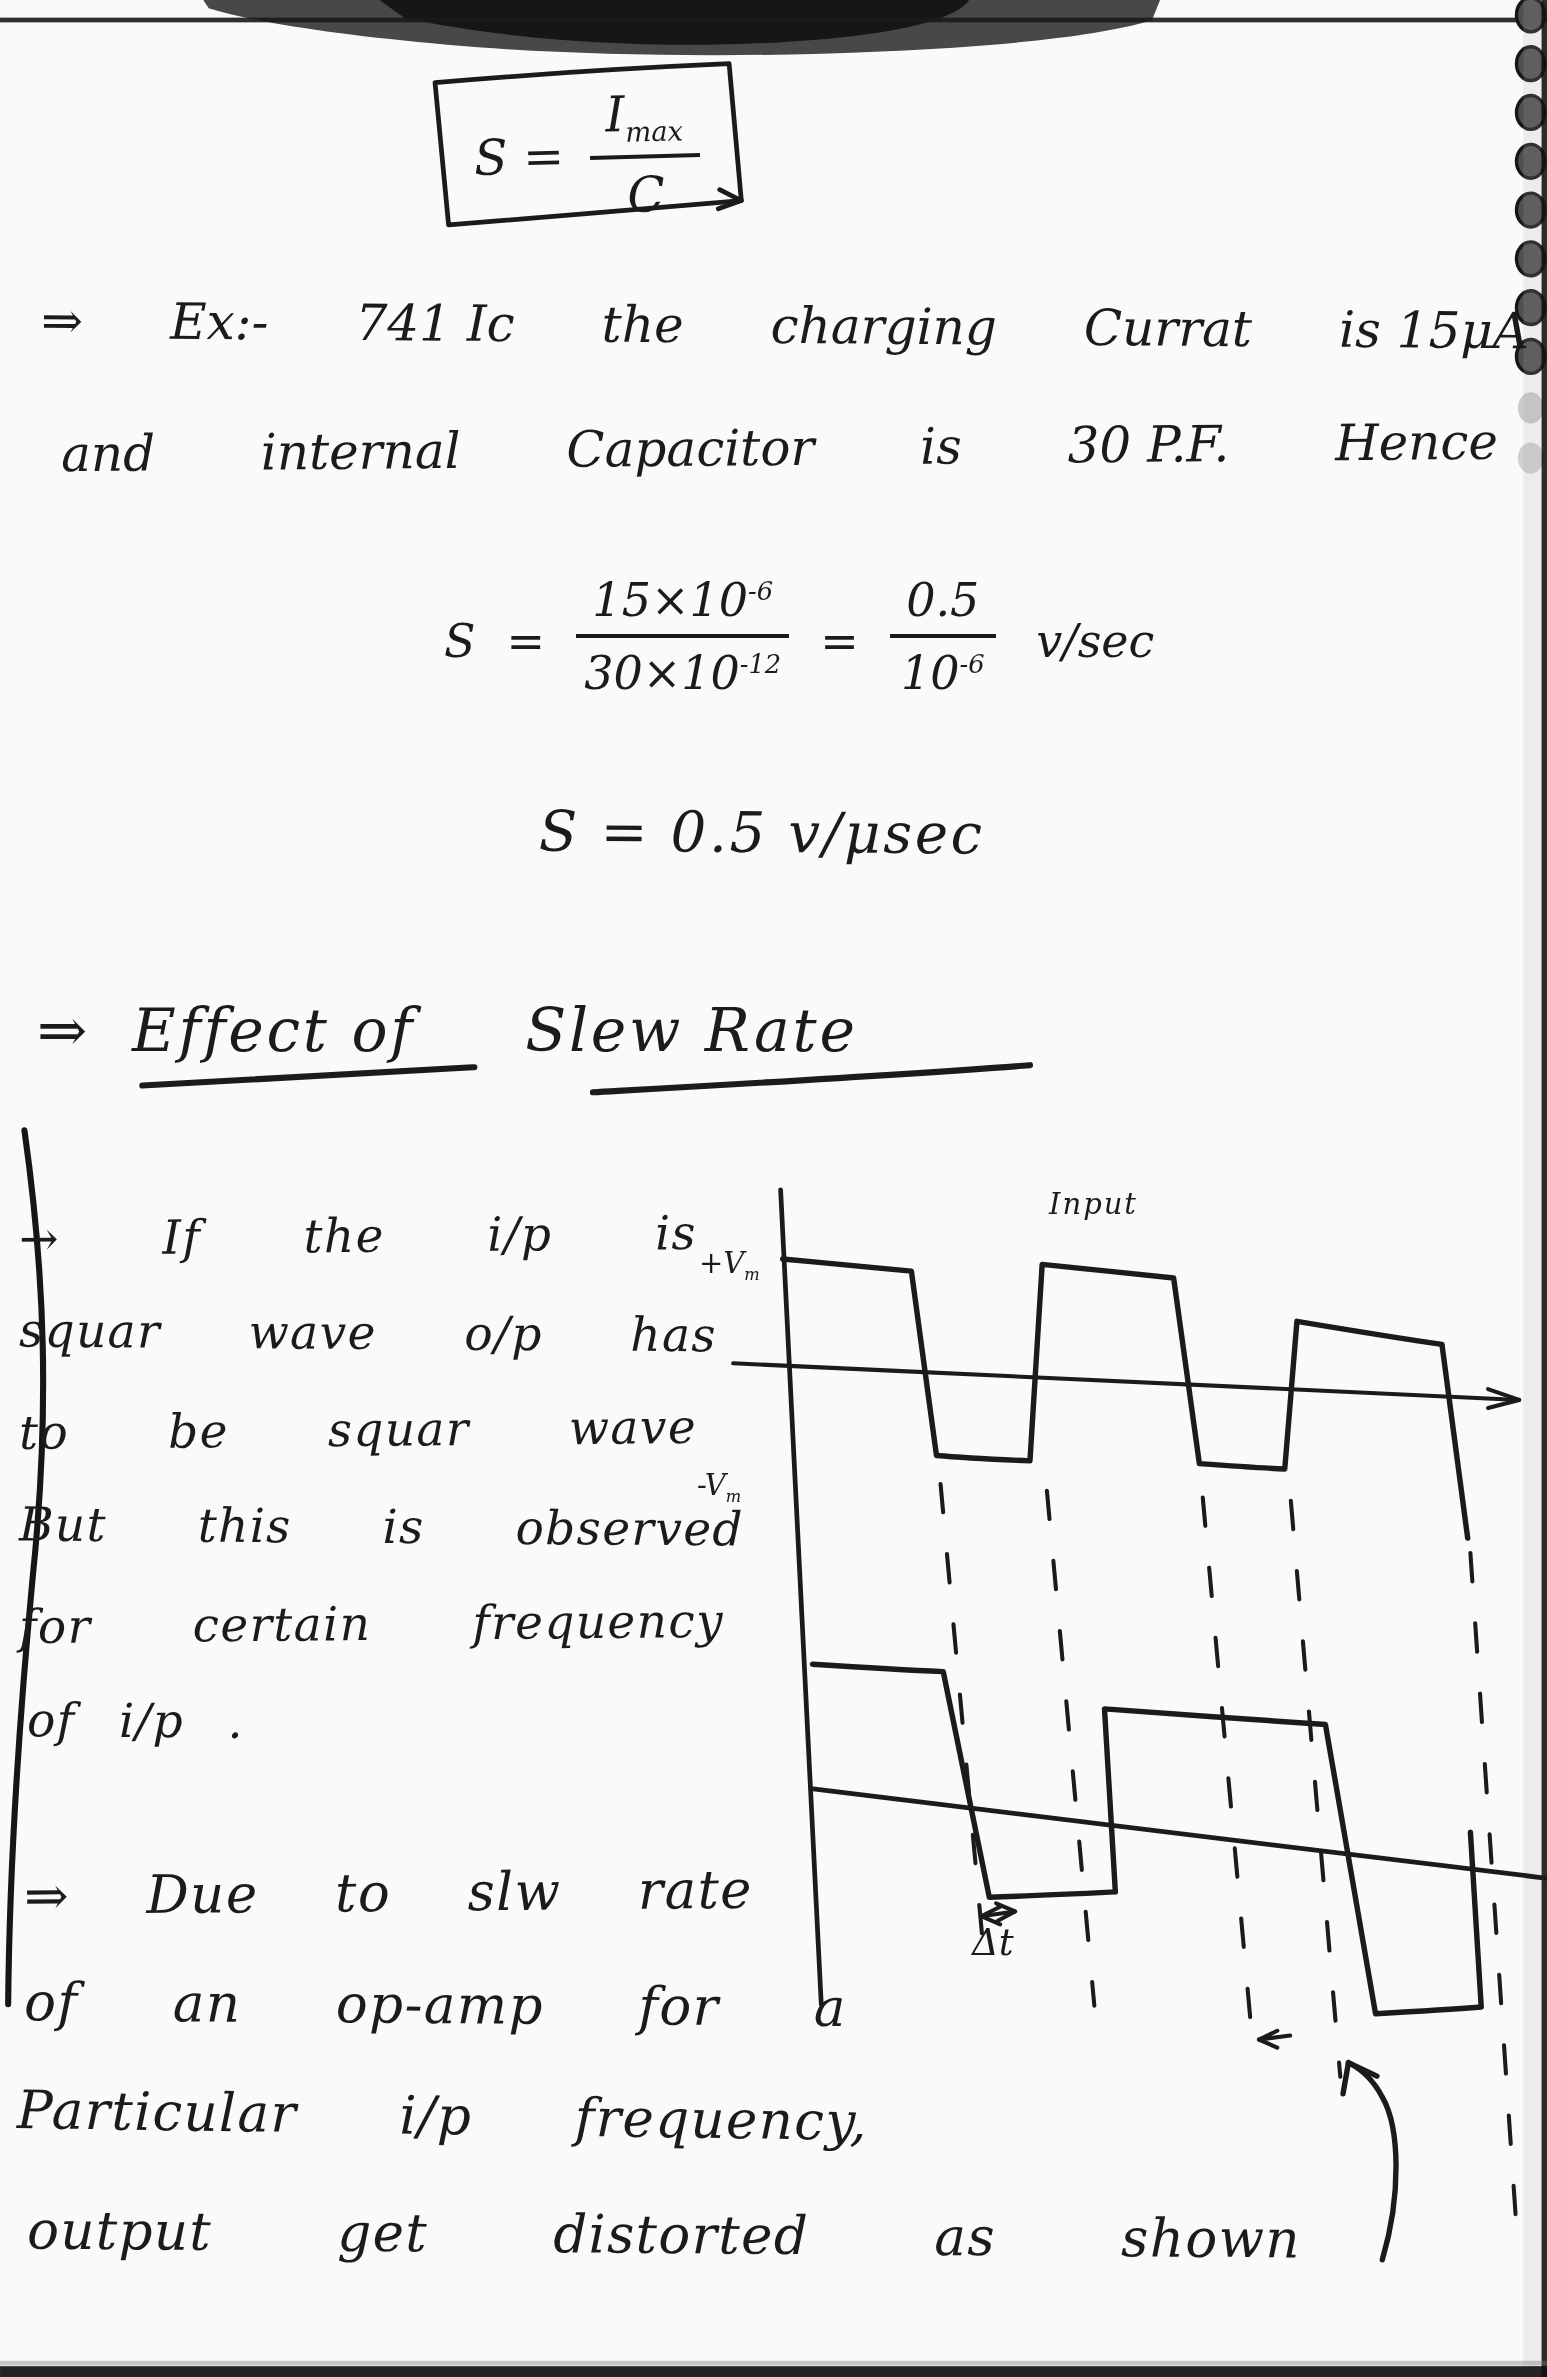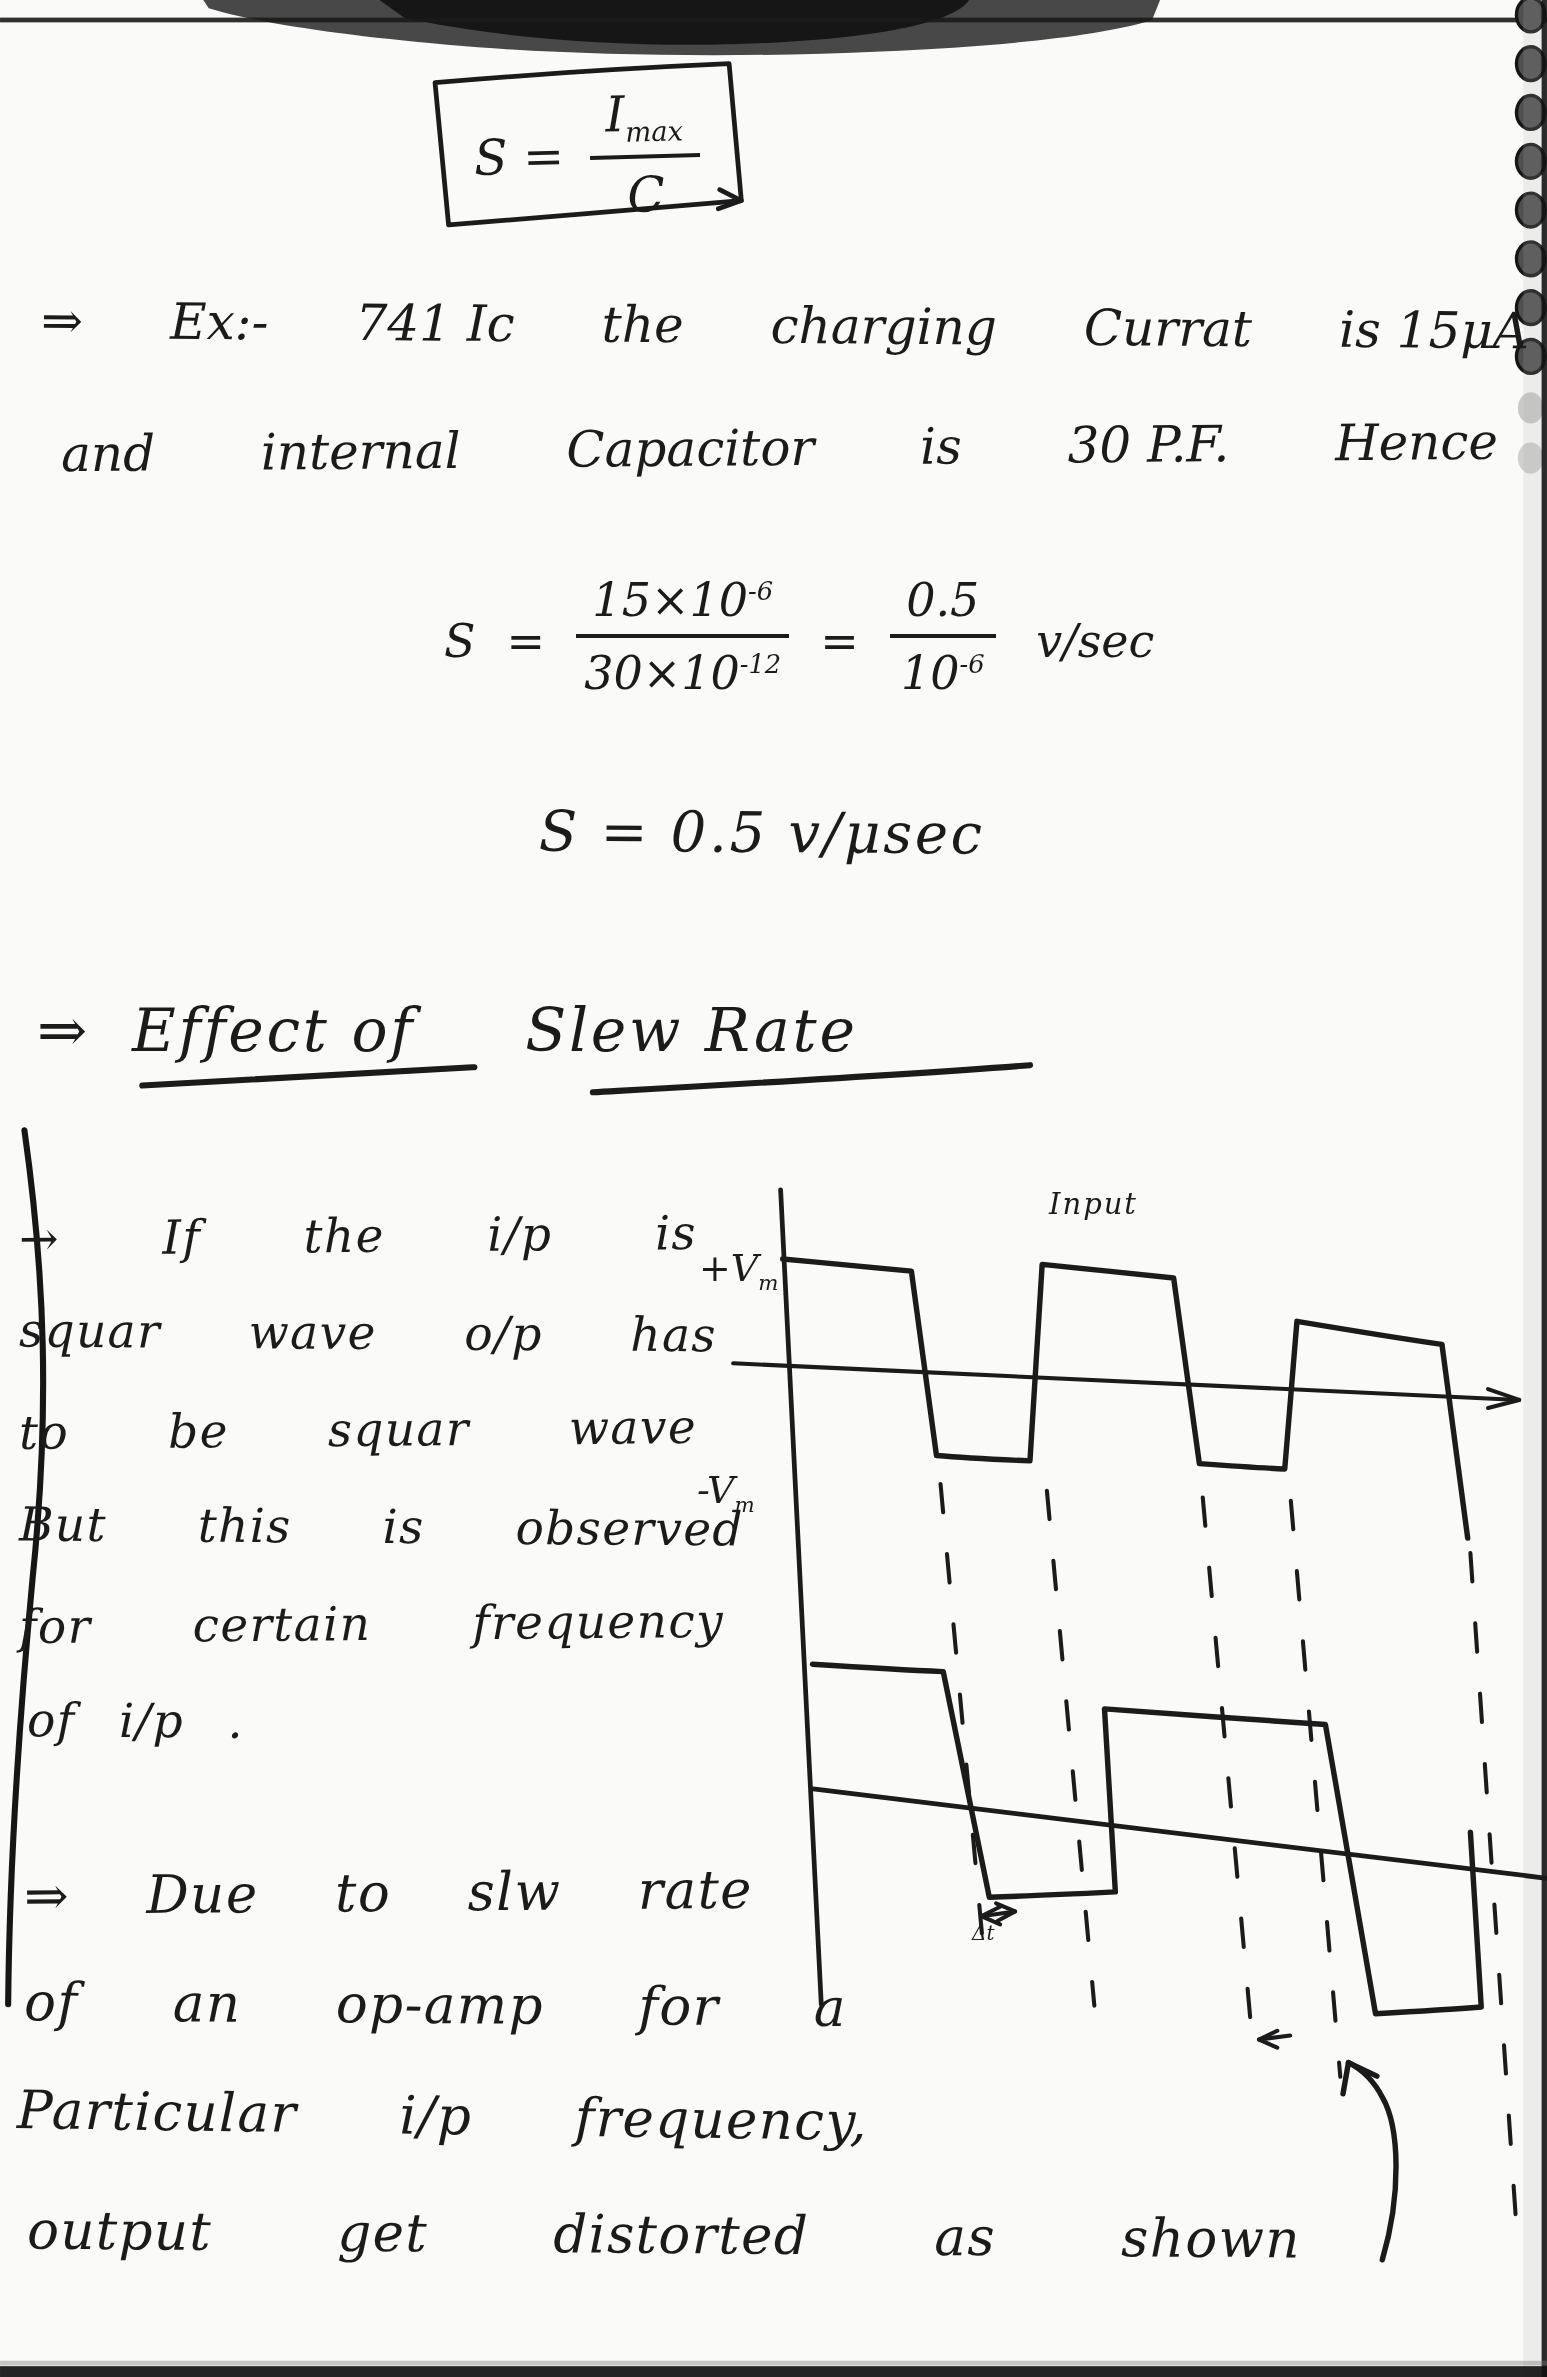--- a/index.html
+++ b/index.html
@@ -21,22 +21,22 @@
   .calc .lhs{margin-top:41px;}
   .calc .eq{margin-top:41px;}
   .calc .unit{margin-top:41px;margin-left:9.5px;}
   .result{position:absolute;left:539px;top:800px;font-size:56px;letter-spacing:2.7px;white-space:pre;}
   .heading{position:absolute;left:37px;top:995px;display:flex;align-items:baseline;gap:42px;
            font-size:60px;letter-spacing:2.7px;}
   .heading .part2{margin-left:68px;}
   .lc{letter-spacing:1.4px;font-size:47px;}
   .bl{letter-spacing:1.4px;font-size:53px;}
   .lbl-input{position:absolute;left:1049px;top:1187px;font-size:29px;letter-spacing:2px;}
-  .lbl-v{position:absolute;font-size:38px;}
-  .lbl-dt{position:absolute;left:972px;top:1921px;font-size:20px;}
+  .lbl-v{position:absolute;font-size:29px;}
+  .lbl-dt{position:absolute;left:972px;top:1921px;font-size:37px;}
   .tilt-a{transform:rotate(0.4deg);}
   .tilt-b{transform:rotate(-0.5deg);}
   .tilt-c{transform:rotate(0.8deg);}
 </style>
 </head>
 <body>
 
 <div class="page">
 
   <svg class="svg-overlay" viewBox="0 0 2283 3508">

